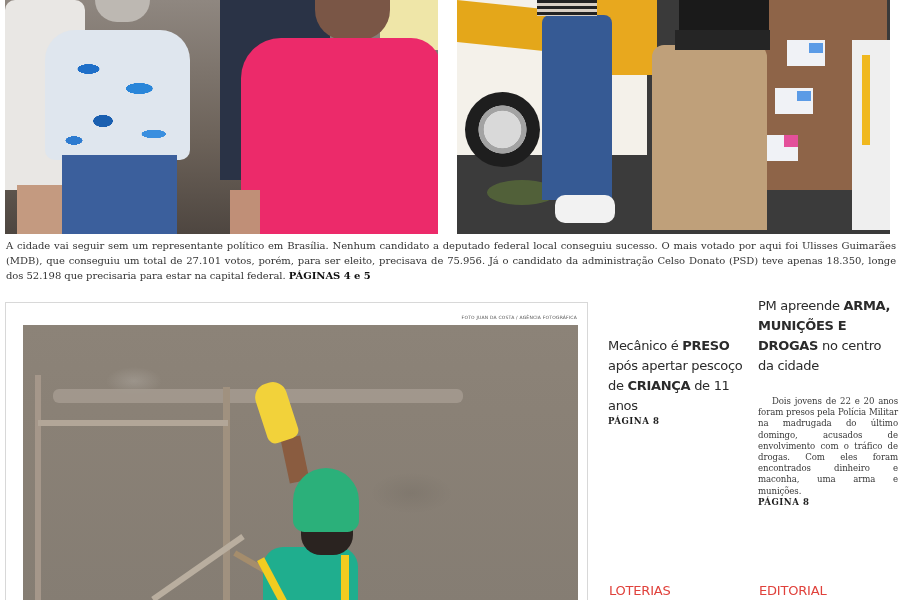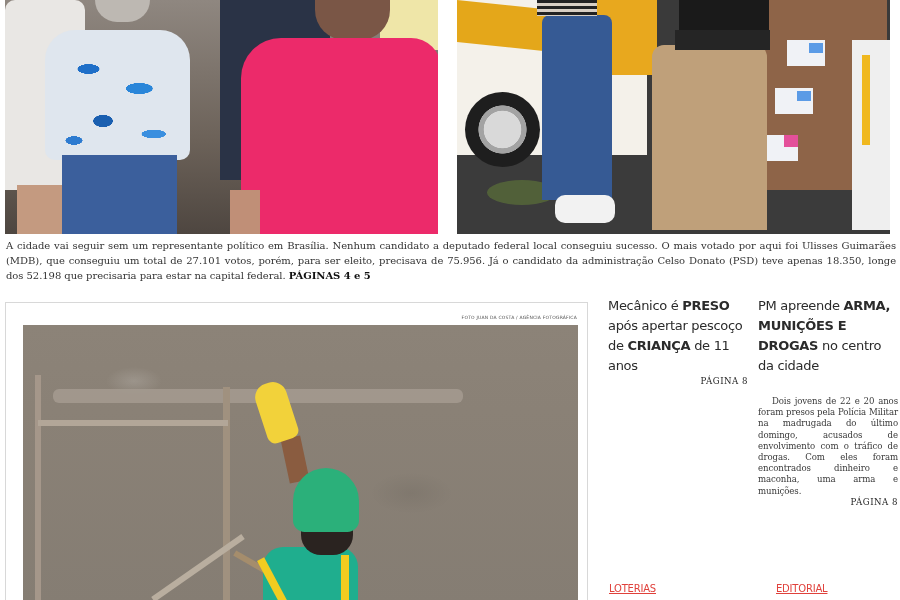--- a/index.html
+++ b/index.html
@@ -74,29 +74,29 @@
   #photo-wall .glove { position:absolute; left:237px; top:57px; width:32px; height:60px; background:#f2d23a; border-radius: 14px 14px 8px 8px; transform: rotate(-18deg); }
   #photo-wall .arm { position:absolute; left:262px; top:112px; width:20px; height:45px; background:#8a5c40; transform: rotate(-12deg); }
   #photo-wall .helmet { position:absolute; left:270px; top:143px; width:66px; height:64px; background:#2bb07a; border-radius: 34px 34px 12px 12px; }
   #photo-wall .head { position:absolute; left:278px; top:195px; width:52px; height:35px; background:#2a2320; border-radius: 0 0 20px 20px; }
   #photo-wall .body { position:absolute; left:240px; top:222px; width:95px; height:80px; background:#1fae8e; border-radius: 20px 20px 0 0; }
   #photo-wall .strap1 { position:absolute; left:250px; top:230px; width:8px; height:70px; background:#f2cc20; transform: rotate(-28deg); }
   #photo-wall .strap2 { position:absolute; left:318px; top:230px; width:8px; height:70px; background:#f2cc20; }
 
   
   .col { position: absolute; top: 296px; width: 140px; }
-  #col-left { left: 608px; }
+  #col-left { left: 608px; margin-top: 40px; }
   #col-right { left: 758px; }
   .headline { font-family: "DejaVu Sans", sans-serif; font-size: 13px; line-height: 20px; color: #2b2b2b; letter-spacing: -0.3px; font-weight: normal; }
   .headline b { font-weight: bold; }
   .body-text { margin-top: 20px; font-size: 8.6px; line-height: 11.2px; color: #3a3a3a; text-align: justify; text-indent: 14px; letter-spacing: -0.1px; }
-  .page-ref { text-align: right; font-weight: normal; font-size: 8.6px; line-height: 11px; color: #1e1e1e; letter-spacing: .5px; }
-  .section { position: absolute; top: 583px; font-family: "DejaVu Sans", sans-serif; font-size: 10px; color: #e0413b; letter-spacing: -0.2px; text-decoration: underline; }
+  .page-ref { text-align: left; font-weight: bold; font-size: 8.6px; line-height: 11px; color: #1e1e1e; letter-spacing: .5px; }
+  .section { position: absolute; top: 583px; font-family: "DejaVu Sans", sans-serif; font-size: 13px; color: #e0413b; letter-spacing: -0.2px; }
   #section-loterias { left: 609px; }
-  #section-editorial { left: 776px; }
+  #section-editorial { left: 759px; }
 </style>
 </head>
 <body>
 
 <div id="photo-crowd" class="photo" title="Pessoas em fila, uma de camisa rosa e outra de blusa azul estampada">
   <div class="bg-wall"></div>
   <div class="p-white"></div>
   <div class="p-white-leg"></div>
   <div class="p-dark"></div>
   <div class="p-floral-head"></div>

